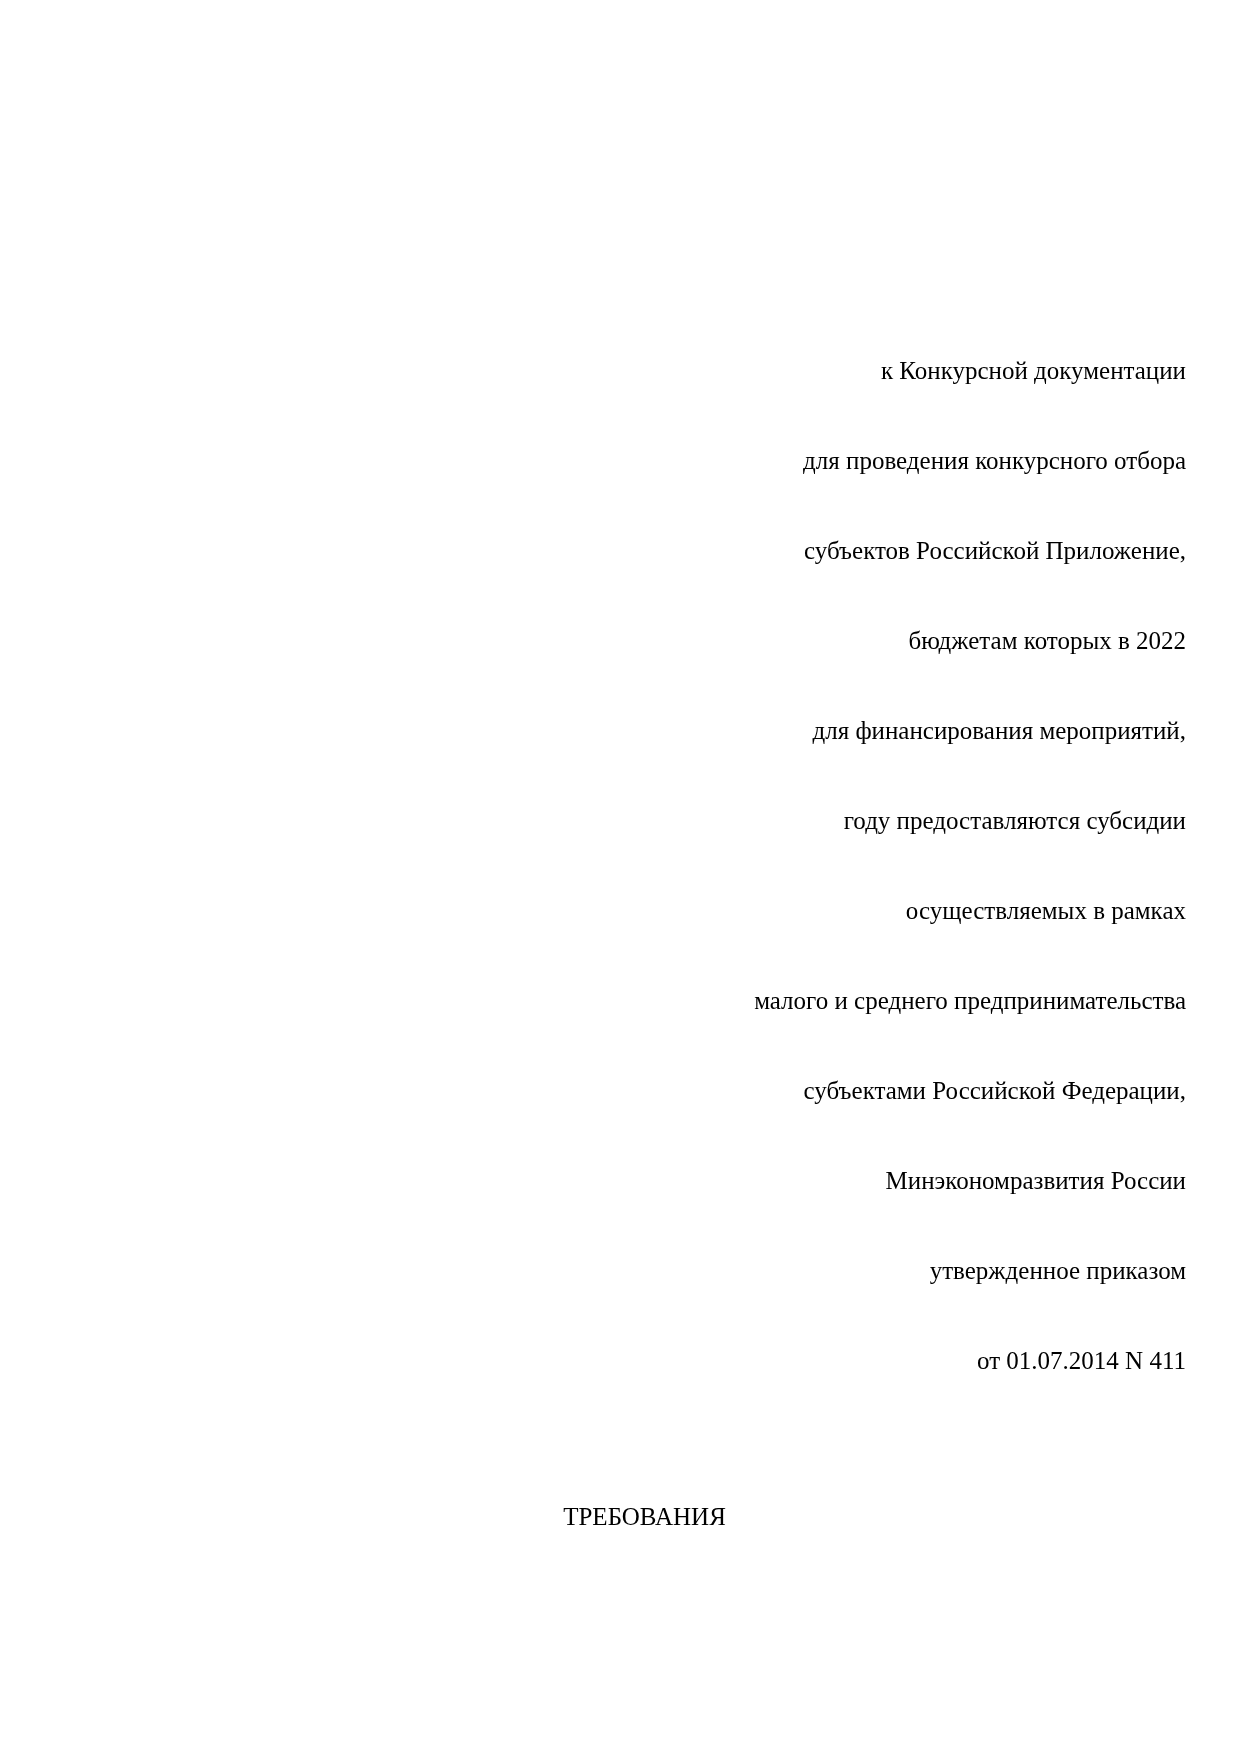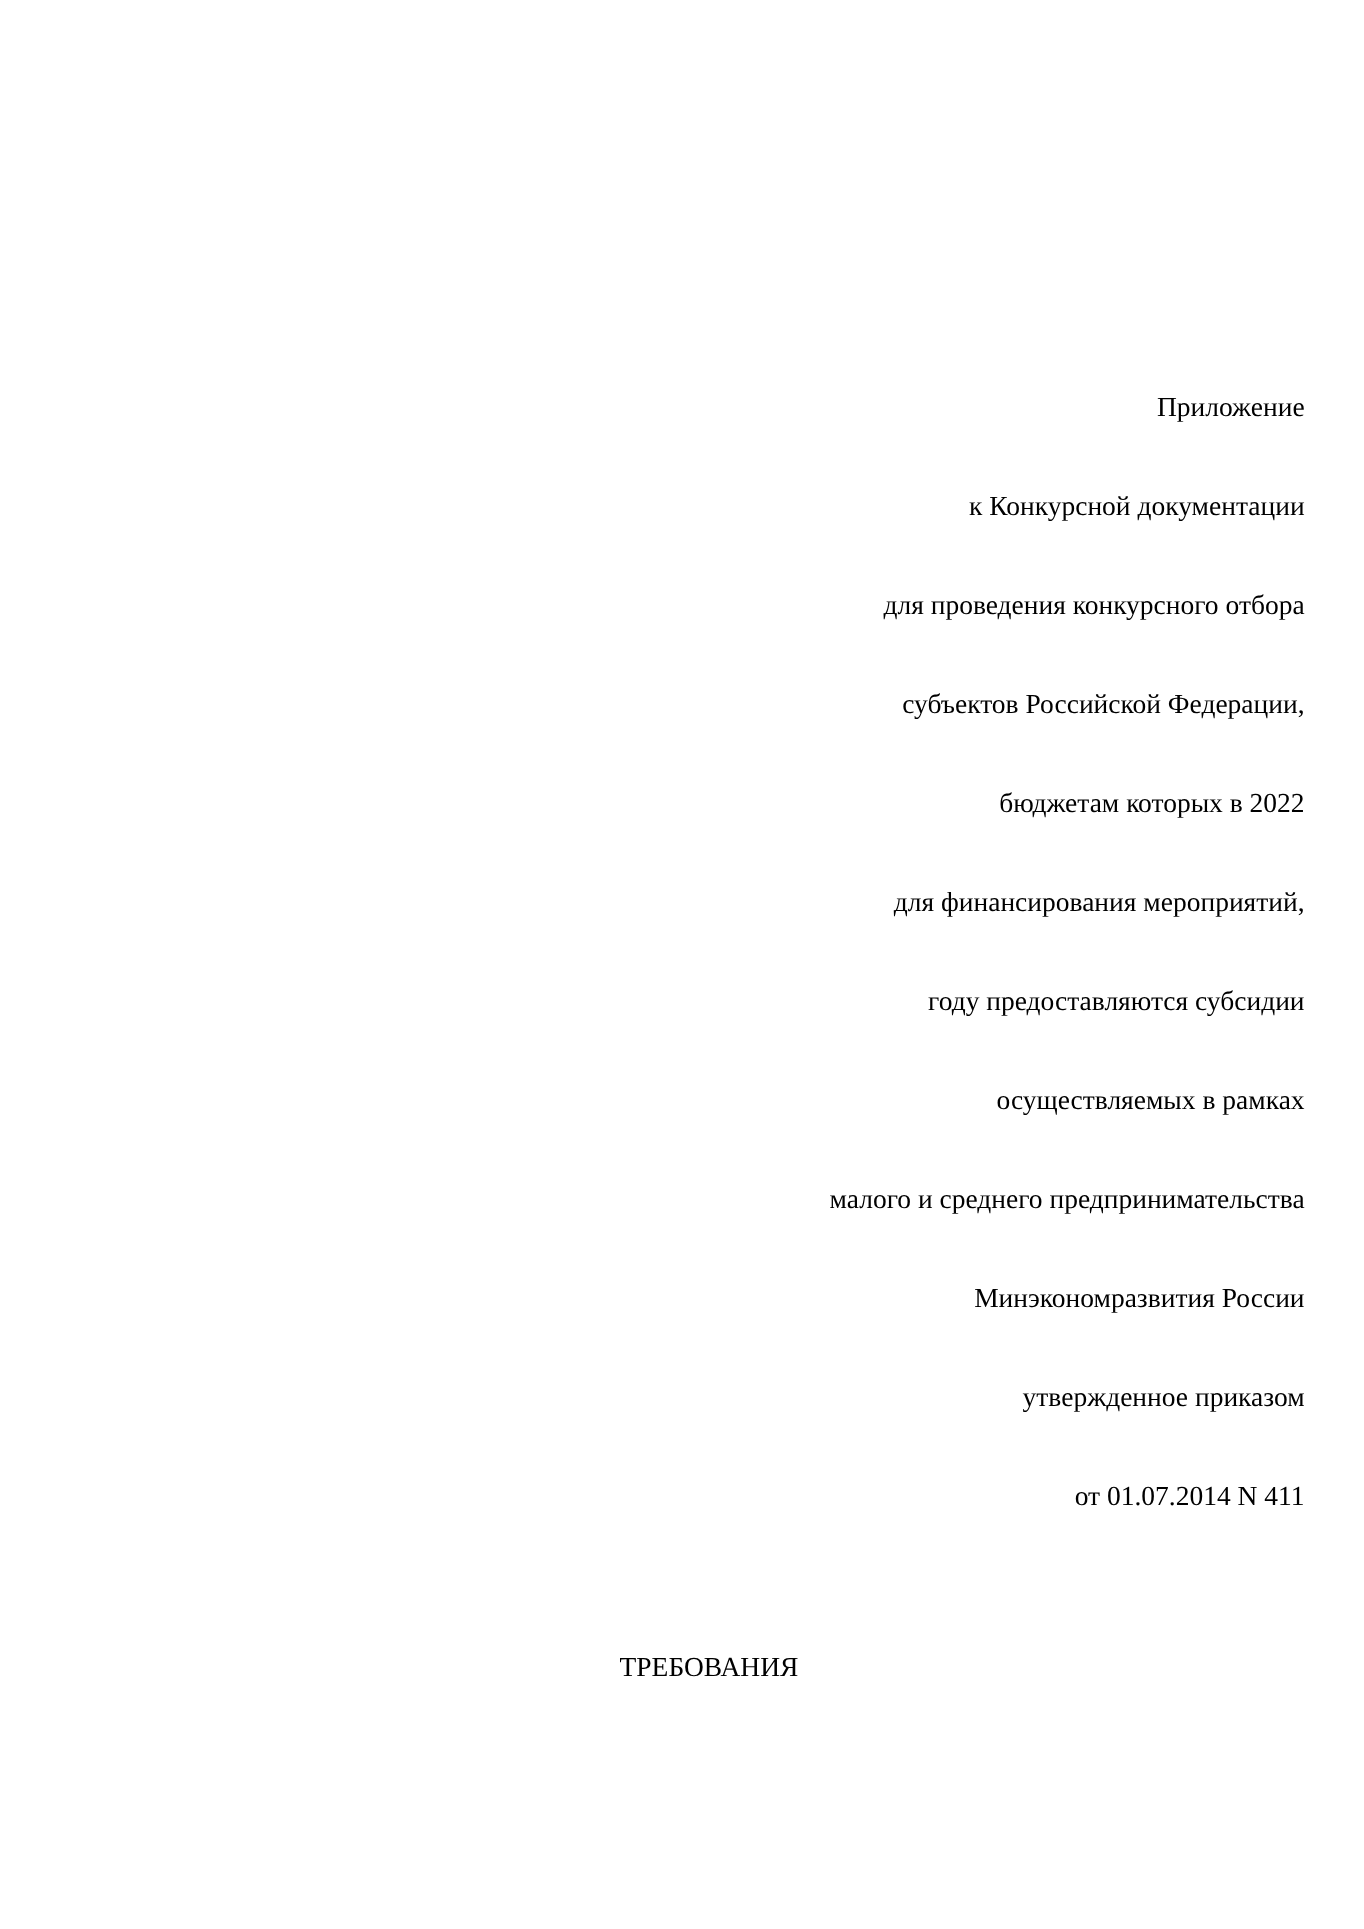--- a/index.html
+++ b/index.html
@@ -30,29 +30,29 @@
     margin-top: 8px;
     white-space: pre;
   }
 </style>
 </head>
 <body>
 
 <div class="page">
 
   <div class="appendix-header">
-    <div>Приложение</div>
     <div>к Конкурсной документации</div>
     <div>для проведения конкурсного отбора</div>
-    <div>субъектов Российской Федерации,</div>
+    <div>субъектов Российской Приложение,</div>
     <div>бюджетам которых в 2022</div>
     <div>для финансирования мероприятий,</div>
     <div>году предоставляются субсидии</div>
     <div>осуществляемых в рамках</div>
     <div>малого и среднего предпринимательства</div>
+    <div>субъектами Российской Федерации,</div>
     <div>Минэкономразвития России</div>
     <div>утвержденное приказом</div>
     <div>от 01.07.2014 N 411</div>
   </div>
 
   <div class="doc-title">
     <div>ТРЕБОВАНИЯ</div>
     
     
   </div>

